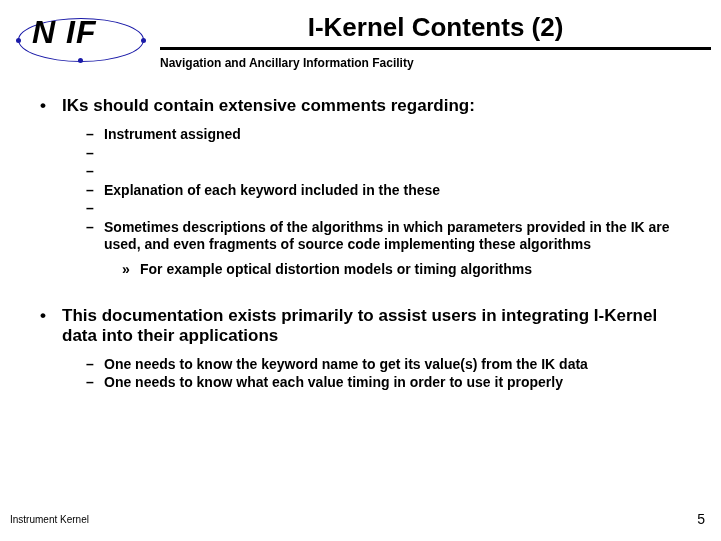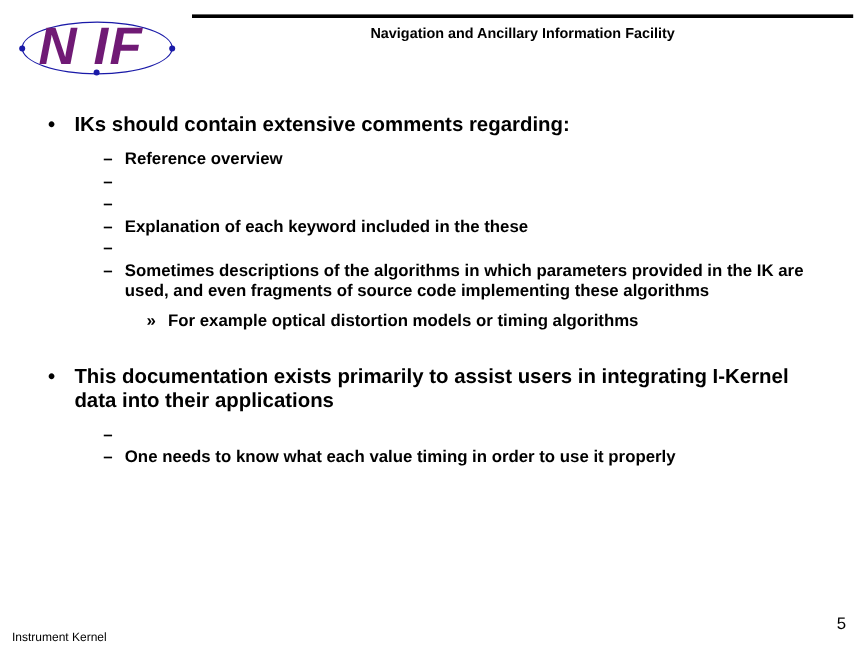--- a/index.html
+++ b/index.html
@@ -29,24 +29,24 @@
     top: 10px;
     width: 126px;
     height: 44px;
     border: 1.5px solid #1a1aa8;
     border-radius: 50%;
   }
   .logo-text {
     position: absolute;
     left: 22px;
     top: 6px;
-    font-size: 44px;
+    font-size: 32px;
     font-weight: bold;
     font-style: italic;
-    color: #701a75;
+    color: #000000;
     letter-spacing: 1px;
     white-space: nowrap;
   }
   .logo-dot {
     position: absolute;
     width: 5px;
     height: 5px;
     background: #1a1aa8;
     border-radius: 50%;
   }
@@ -62,21 +62,20 @@
     padding-bottom: 4px;
   }
   .title-rule {
     height: 3px;
     background: #000000;
     width: 100%;
   }
   .subtitle {
     font-size: 12px;
     font-weight: bold;
-    text-align: center;
     margin-top: 6px;
     color: #000000;
   }
   .content {
     padding: 26px 38px 0 38px;
   }
   .b1 {
     font-size: 17px;
     font-weight: bold;
     margin-bottom: 10px;
@@ -115,21 +114,21 @@
   .b3 .raquo {
     width: 18px;
     flex-shrink: 0;
   }
   .section2 {
     margin-top: 28px;
   }
   .footer-left {
     position: absolute;
     left: 10px;
-    bottom: 4px;
+    bottom: 16px;
     font-size: 10px;
     color: #000000;
   }
   .footer-right {
     position: absolute;
     right: 16px;
     bottom: 14px;
     font-size: 14px;
     color: #000000;
   }
@@ -139,35 +138,36 @@
 
 <div class="header">
   <div class="logo-wrap">
     <div class="logo-ellipse"></div>
     <div class="logo-dot" style="left:6px; top:30px;"></div>
     <div class="logo-dot" style="left:131px; top:30px;"></div>
     <div class="logo-dot" style="left:68px; top:50px;"></div>
     <div class="logo-text">N IF</div>
   </div>
   <div class="title-block">
+    <div class="title">I-Kernel Contents (2)</div>
     <div class="title-rule"></div>
     <div class="subtitle">Navigation and Ancillary Information Facility</div>
   </div>
 </div>
 
 <div class="content">
 
   <div class="b1">
     <span class="dot">•</span>
     <span>IKs should contain extensive comments regarding:</span>
   </div>
   <div class="b2-list">
     <div class="b2">
         <span class="dash">–</span>
-        <span>Reference overview</span>
+        <span>Instrument assigned</span>
       </div>
     <div class="b2">
         <span class="dash">–</span>
       </div>
     <div class="b2">
         <span class="dash">–</span>
       </div>
     <div class="b2">
         <span class="dash">–</span>
         <span>Explanation of each keyword included in the these</span>
@@ -188,20 +188,21 @@
   </div>
 
   <div class="section2">
     <div class="b1">
       <span class="dot">•</span>
       <span>This documentation exists primarily to assist users in integrating I-Kernel data into their applications</span>
     </div>
     <div class="b2-list">
       <div class="b2">
           <span class="dash">–</span>
+          <span>One needs to know the keyword name to get its value(s) from the IK data</span>
         </div>
       <div class="b2">
           <span class="dash">–</span>
           <span>One needs to know what each value timing in order to use it properly</span>
         </div>
     </div>
   </div>
 
 </div>
 

